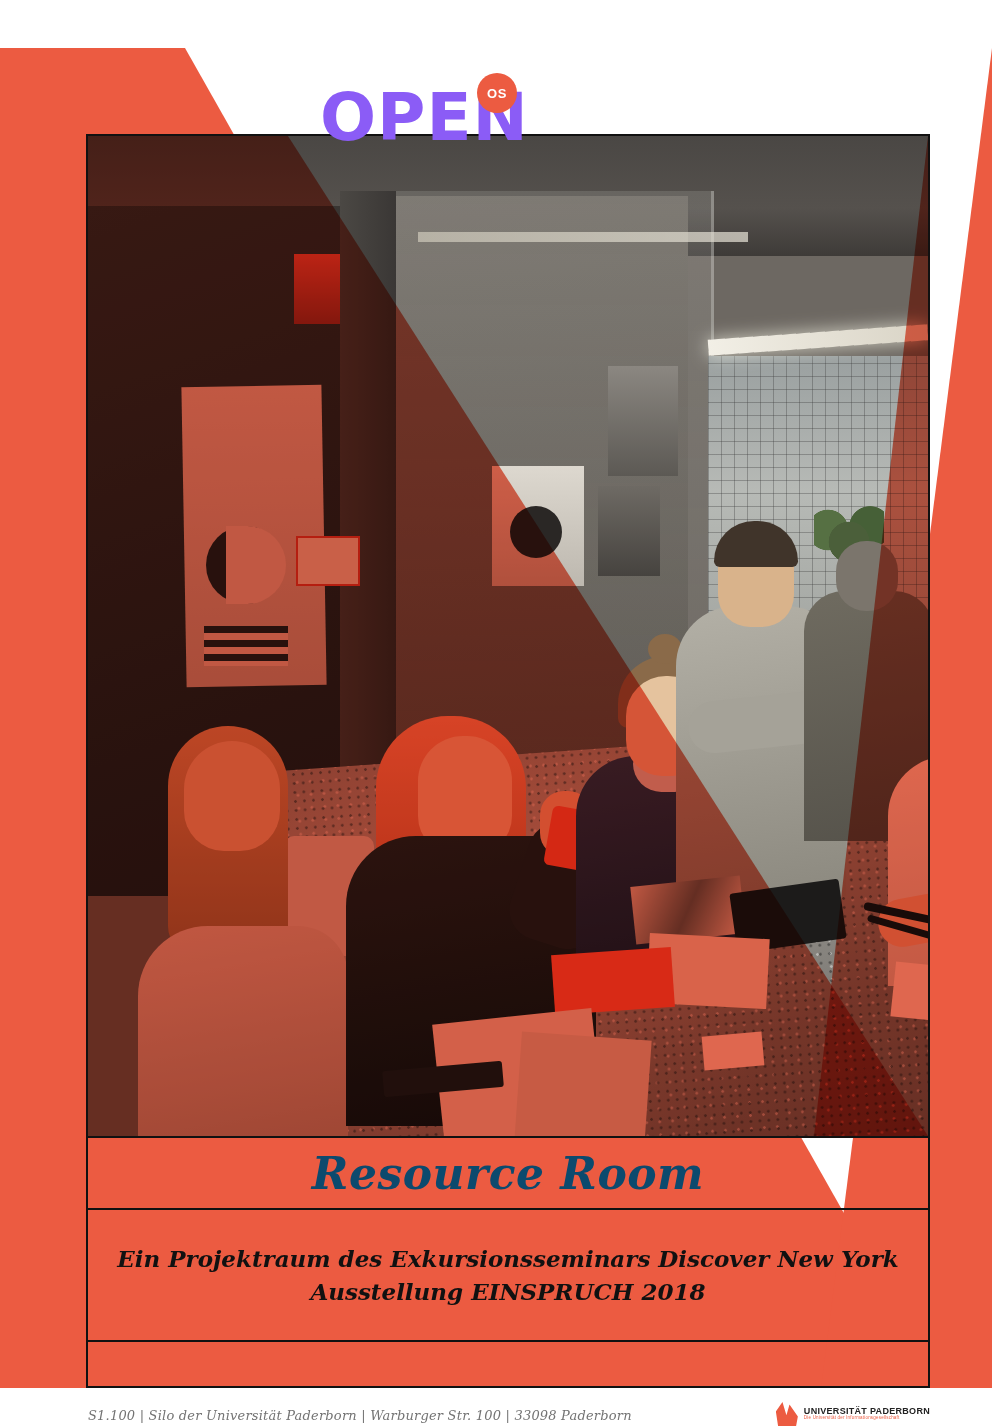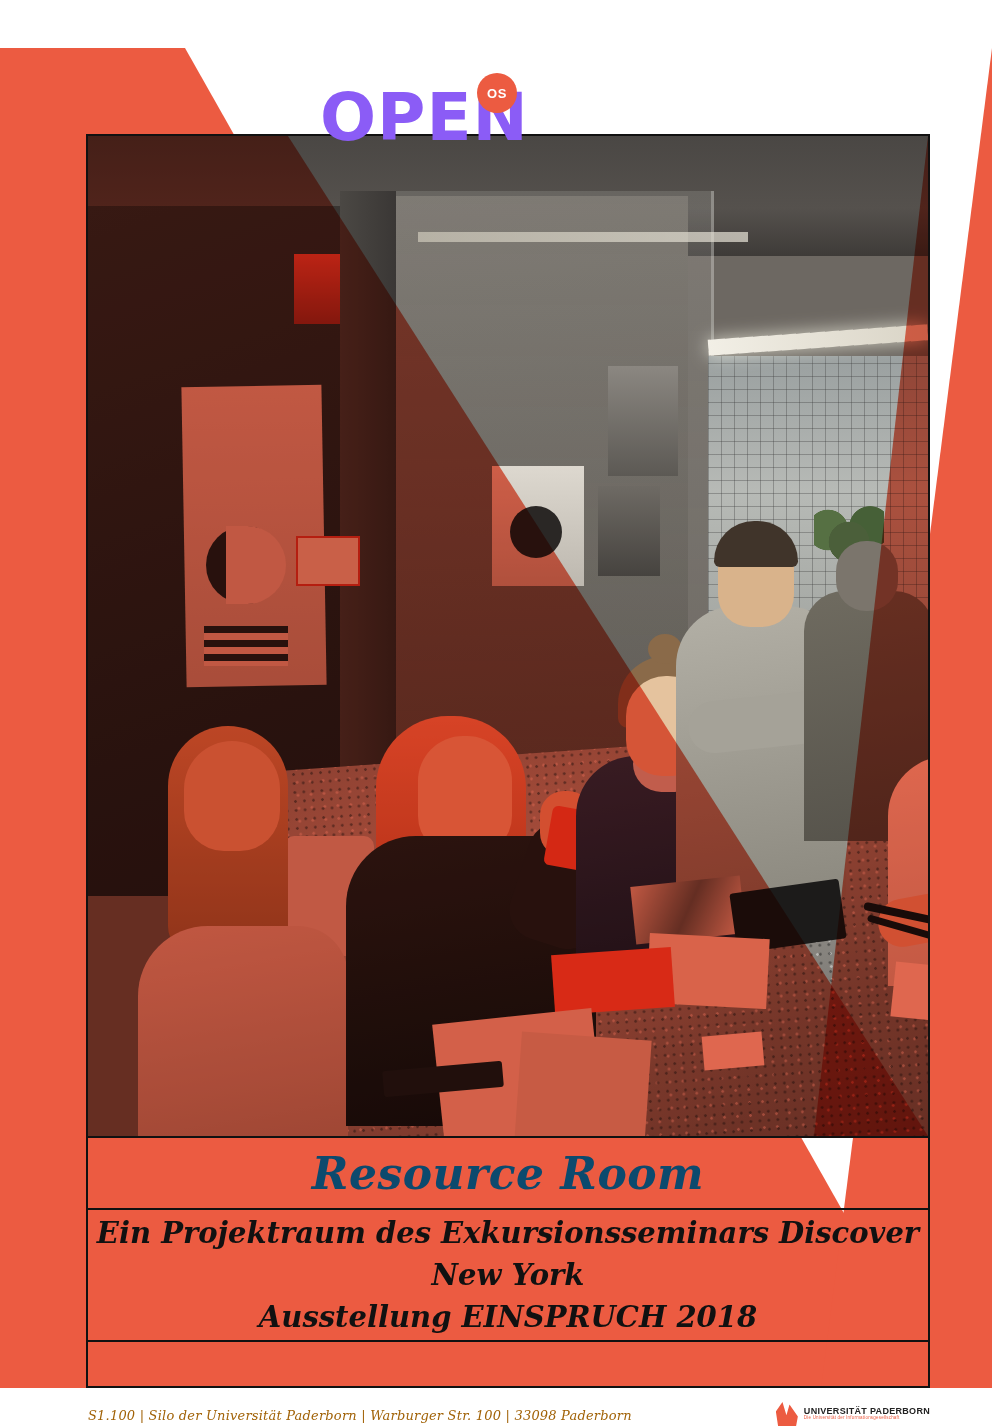--- a/index.html
+++ b/index.html
@@ -421,21 +421,21 @@
     flex-direction:column;
     align-items:center;
     justify-content:center;
     text-align:center;
   }
   .subtitle-box .sub-line {
     color:#111111;
     font-family: "DejaVu Serif", serif;
     font-style: italic;
     font-weight: bold;
-    font-size: 29px;
+    font-size: 23px;
     line-height: 1.45;
     text-align: center;
   }
 
   
   .blank-strip {
     position:absolute;
     left:88px;
     top:1294px;
     width:840px;
@@ -453,21 +453,21 @@
     height:87px;
     background:#ffffff;
     z-index:7;
     display:flex;
     align-items:center;
   }
   .footer-text {
     position:absolute;
     left:88px;
     top:20px;
-    color:#a16207;
+    color:#737373;
     font-family: "DejaVu Serif", serif;
     font-style: italic;
     font-size: 13px;
     letter-spacing:.2px;
   }
   .uni-logo {
     position:absolute;
     right: 62px;
     top: 14px;
     display:flex;

